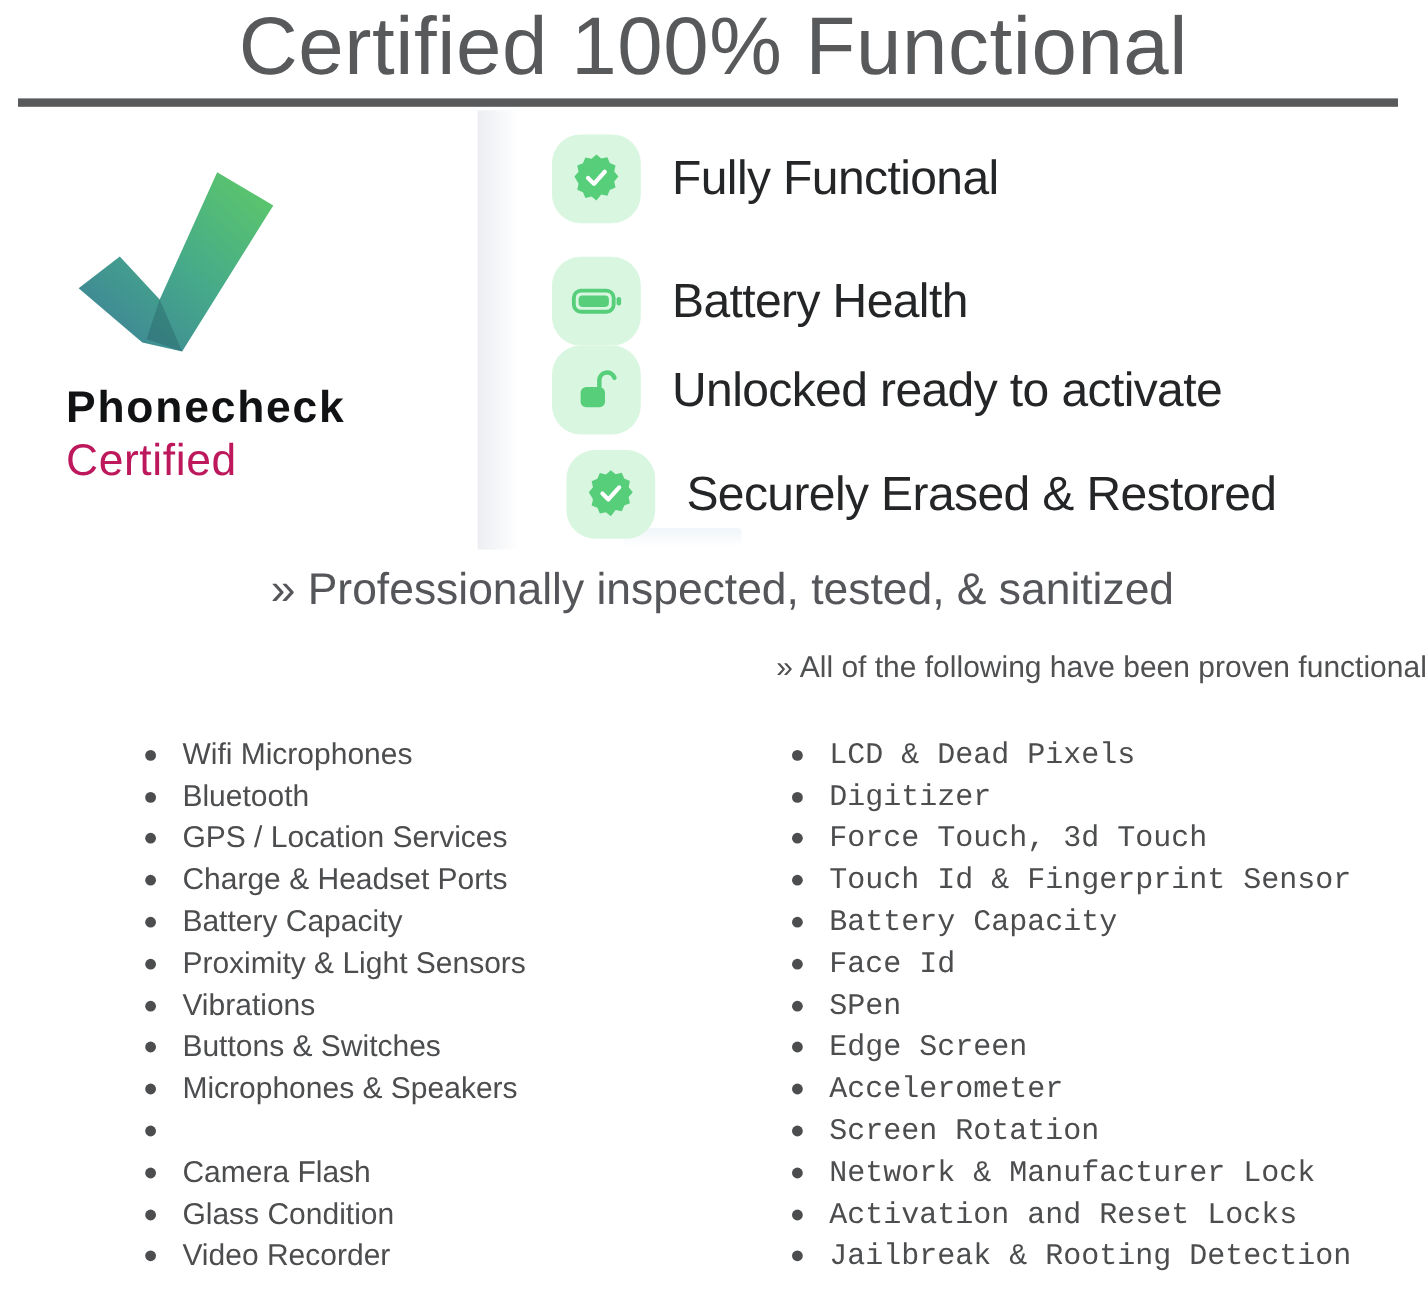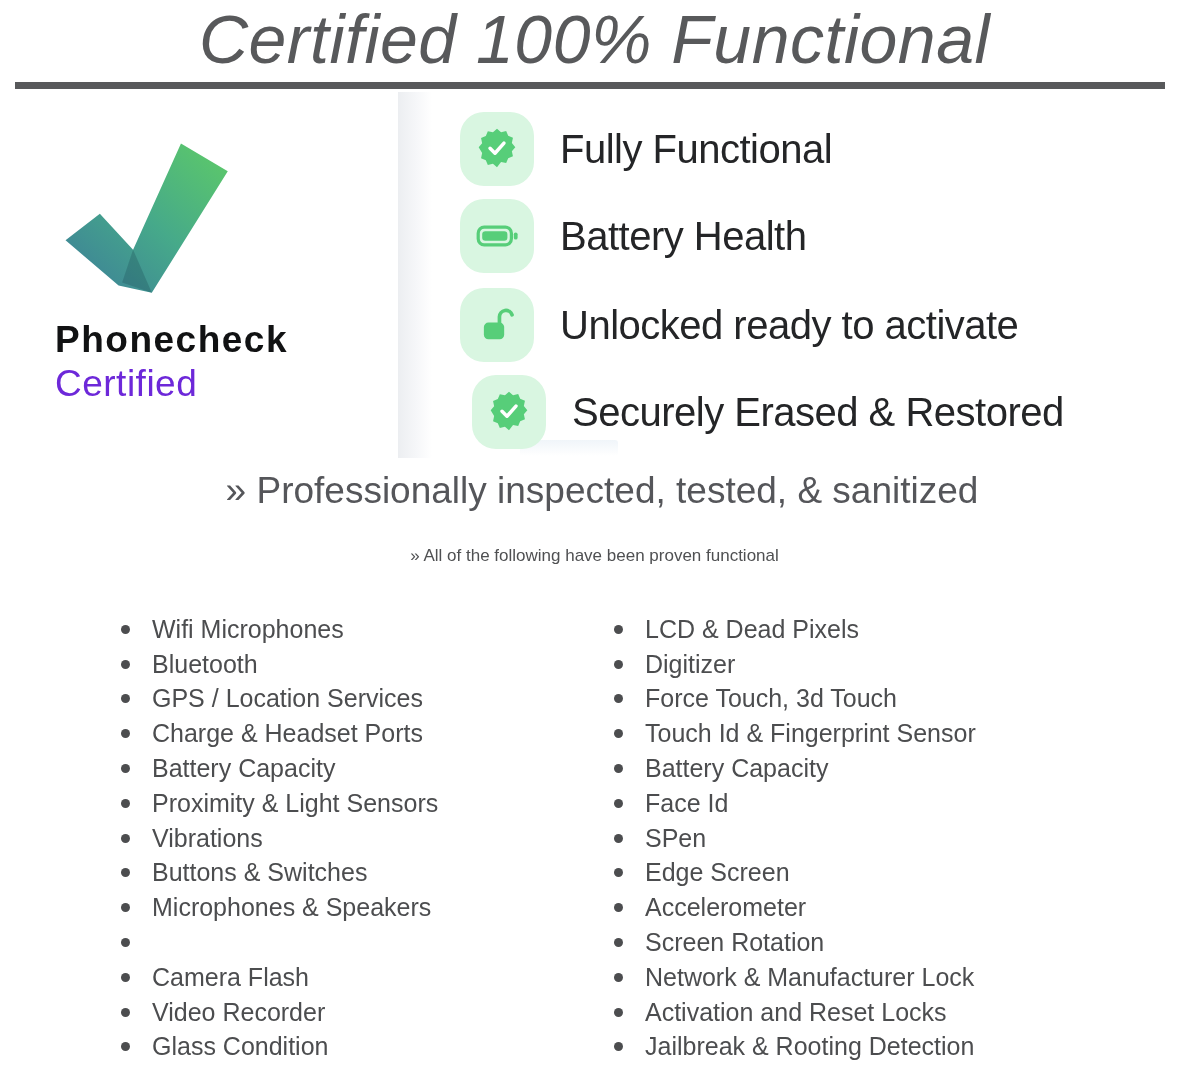--- a/index.html
+++ b/index.html
@@ -5,74 +5,74 @@
   html,body{margin:0;padding:0;background:#fff;}
   .stage{
     position:relative;width:1189px;height:1080px;background:#ffffff;overflow:hidden;
     font-family:"Liberation Sans","DejaVu Sans",sans-serif;
     color:var(--text-gray,#4c4d4f);
   }
   
   .page-title{
     position:absolute;top:2px;left:0;right:0;margin:0;
     text-align:center;font-size:68px;line-height:74px;font-weight:400;
-    letter-spacing:0.5px;color:var(--heading-gray,#58595b);font-style:italic;
+    letter-spacing:0.5px;color:var(--heading-gray,#58595b);
   }
   .title-rule{
     position:absolute;left:15px;top:82px;width:1150px;height:7px;
     background:var(--heading-gray,#58595b);
   }
   
   .logo-check{position:absolute;left:58px;top:142px;width:172px;height:156px;}
   .brand{
     position:absolute;left:55px;top:318px;font-size:37px;line-height:44px;
     font-weight:700;letter-spacing:1.5px;color:#111213;
   }
   .brand-sub{
     position:absolute;left:55px;top:362px;font-size:37px;line-height:44px;
-    font-weight:400;letter-spacing:0.5px;color:#6d28d9;
+    font-weight:400;letter-spacing:0.5px;color:#be185d;
   }
   
   .panel-divider{
     position:absolute;left:398px;top:92px;width:34px;height:366px;
     background:linear-gradient(to right,#eceef1 0%,#f6f7f9 55%,#ffffff 100%);
   }
   .panel-divider-tail{
     position:absolute;left:520px;top:440px;width:98px;height:16px;
     background:linear-gradient(to bottom,#e4edf5,#ffffff);opacity:.55;border-radius:3px;
   }
   
   .feature-row{position:absolute;left:460px;display:flex;align-items:center;}
-  .feature-row.r0{top:112px;} .feature-row.r1{top:199px;}
+  .feature-row.r0{top:112px;} .feature-row.r1{top:214px;}
   .feature-row.r2{top:288px;} .feature-row.r3{top:375px;padding-left:12px;}
   .tile{
     width:74px;height:74px;border-radius:24px;flex:0 0 74px;
     background:var(--mint,#d9f6e1);
     display:flex;align-items:center;justify-content:center;
     color:var(--accent-green,#57ce79);
   }
   .feature-label{
     margin-left:26px;font-size:40px;line-height:74px;font-weight:400;
     letter-spacing:-0.5px;color:#242527;white-space:nowrap;
   }
   
   .lead{
     position:absolute;top:468px;left:0;right:0;text-align:center;
     font-size:37px;line-height:46px;font-weight:400;color:#55565a;margin-left:15px;
   }
   .sublead{
-    position:absolute;top:540px;left:0;right:0;text-align:center;
-    font-size:17px;line-height:32px;font-weight:400;color:#4f5052;
+    position:absolute;top:540px;left:0;right:0;text-align:right;
+    font-size:25px;line-height:32px;font-weight:400;color:#4f5052;
   }
   
   ul.checklist{
     position:absolute;top:612px;margin:0;padding:0;list-style:none;
   }
   ul.checklist.left{left:121px;}
-  ul.checklist.right{left:614px;}
+  ul.checklist.right{left:660px;font-family:Liberation Mono, monospace;}
   ul.checklist li{
     display:flex;align-items:center;height:34.8px;
     font-size:25px;color:var(--text-gray,#4c4d4f);white-space:nowrap;
   }
   .dot{
     width:9px;height:9px;border-radius:50%;flex:0 0 9px;
     background:var(--text-gray,#4c4d4f);margin-right:22px;
   }
 </style>
 </head>
@@ -183,26 +183,26 @@
       </li>
     <li>
         <span class="dot"></span>
       </li>
     <li>
         <span class="dot"></span>
         <span>Camera Flash</span>
       </li>
     <li>
         <span class="dot"></span>
+        <span>Glass Condition</span>
+      </li>
+    <li>
+        <span class="dot"></span>
         <span>Video Recorder</span>
       </li>
-    <li>
-        <span class="dot"></span>
-        <span>Glass Condition</span>
-      </li>
   </ul>
 
   <ul class="checklist right">
     <li>
         <span class="dot"></span>
         <span>LCD &amp; Dead Pixels</span>
       </li>
     <li>
         <span class="dot"></span>
         <span>Digitizer</span>

